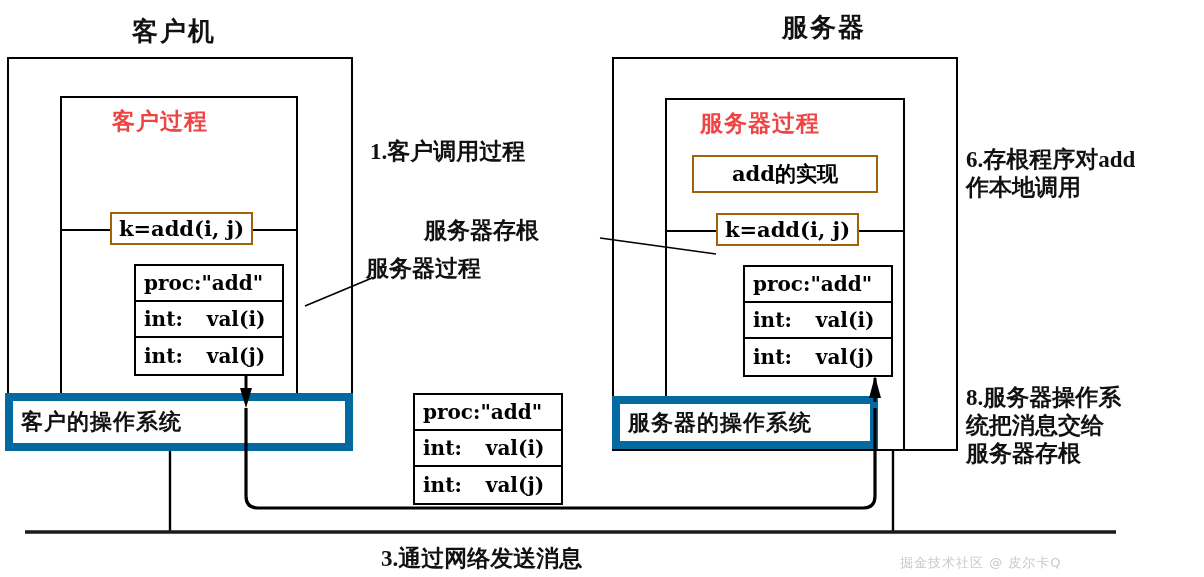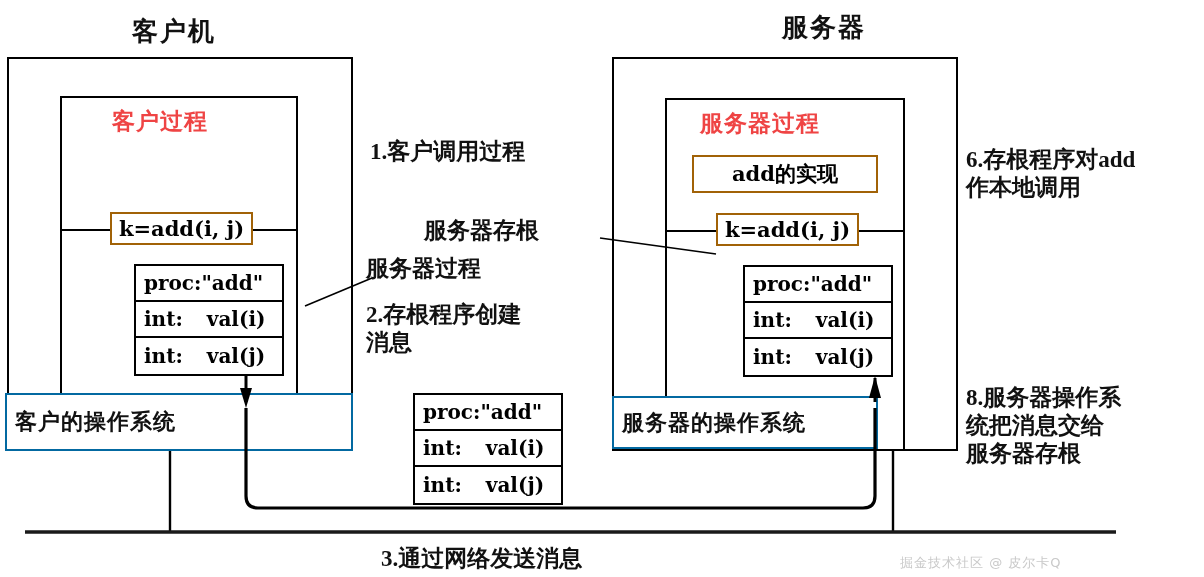--- a/index.html
+++ b/index.html
@@ -84,21 +84,21 @@
     white-space: nowrap;
     padding-left: 8px;
   }
   .msg .row:last-child { border-bottom: none; }
   .msg .row .k { display: inline-block; }
   .msg .row .v { display: inline-block; margin-left: 24px; }
 
   
   .osbar {
     position: absolute;
-    border: 2px solid #0369a1;
+    border: 8px solid #0369a1;
     box-sizing: border-box;
     background: #fff;
   }
   .osbar .oslabel {
     position: absolute;
     left: 8px;
     top: 50%;
     transform: translateY(-50%);
     font-family: "DejaVu Sans", "Liberation Sans", sans-serif;
     font-weight: bold;
@@ -235,22 +235,20 @@
 
     <line x1="25" y1="522" x2="1116" y2="522" stroke="#1a1a1a" stroke-width="3.4"></line>
   </svg>
 
   <div class="note" style="left:370px; top:128px;">1.客户调用过程</div>
 
   <div class="note" style="left:424px; top:207px;">服务器存根</div>
 
   <div class="note" style="left:366px; top:245px;">服务器过程</div>
 
-  <div class="note" style="left:366px; top:291px;">2.存根程序创建
-   消息</div>
 
   <div class="note" style="left:381px; top:535px;">3.通过网络发送消息</div>
 
   <div class="note" style="left:966px; top:136px;">6.存根程序对add
    作本地调用</div>
 
 
   <div class="note" style="left:966px; top:374px;">8.服务器操作系
    统把消息交给
    服务器存根</div>

